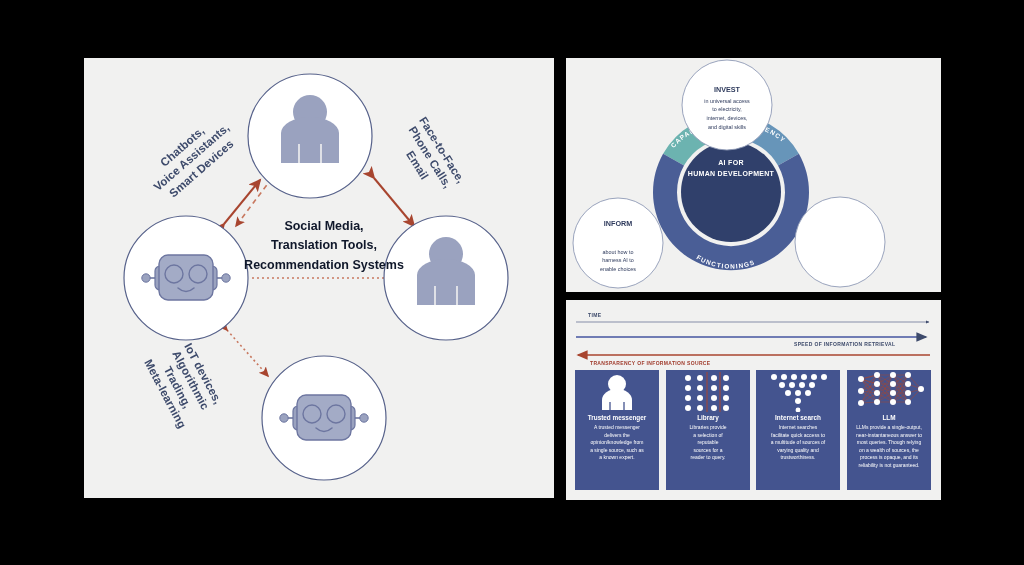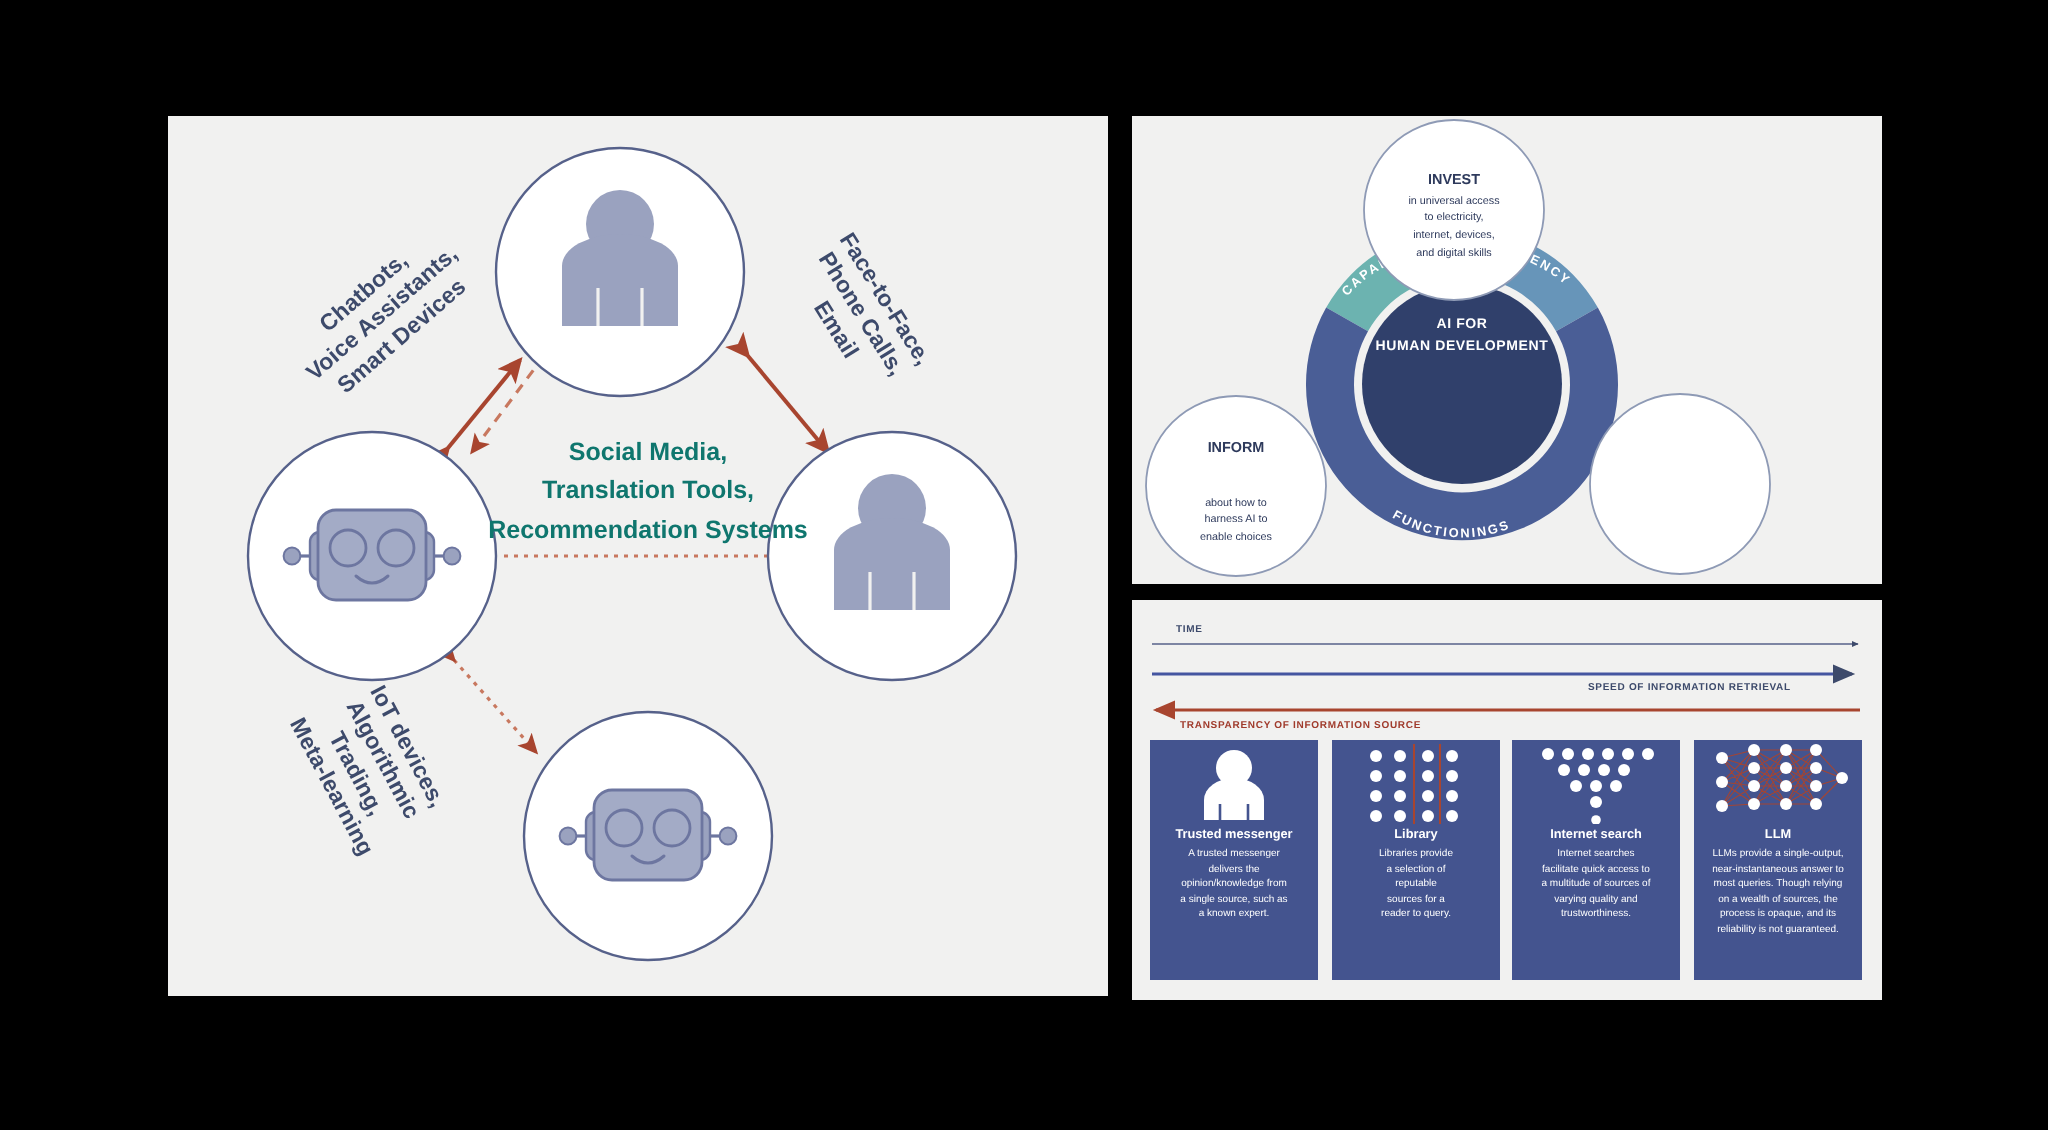--- a/index.html
+++ b/index.html
@@ -14,21 +14,21 @@
 
   
   #netsvg{position:absolute;left:0;top:0;width:470px;height:440px;}
 
   .rotlabel{position:absolute;color:#3d4a6b;font-weight:700;line-height:1.25;
             text-align:center;white-space:pre-line;letter-spacing:.1px;}
   #lbl-chatbots{left:60px;top:78px;font-size:11.5px;transform:rotate(-41deg);transform-origin:50% 50%;}
   #lbl-f2f{left:308px;top:78px;font-size:11.5px;transform:rotate(58deg);transform-origin:50% 50%;}
   #lbl-iot{left:62px;top:297px;font-size:11.5px;transform:rotate(62deg);transform-origin:50% 50%;}
   #lbl-social{position:absolute;left:145px;top:159px;width:190px;text-align:center;
-              color:#0f766e;font-weight:700;font-size:12.5px;line-height:1.55;white-space:pre-line;}
+              color:#0f172a;font-weight:700;font-size:12.5px;line-height:1.55;white-space:pre-line;}
 
   
   #circsvg{position:absolute;left:0;top:0;width:375px;height:234px;}
 
   .bub{position:absolute;text-align:center;color:#2e3a5c;}
   .bub .hd{font-weight:700;display:block;}
   .bub .bd{display:block;white-space:pre-line;}
 
   #bub-invest{left:118px;top:26px;width:86px;font-size:5.4px;line-height:1.62;}
   #bub-invest .hd{font-size:7.2px;margin-bottom:1px;}

